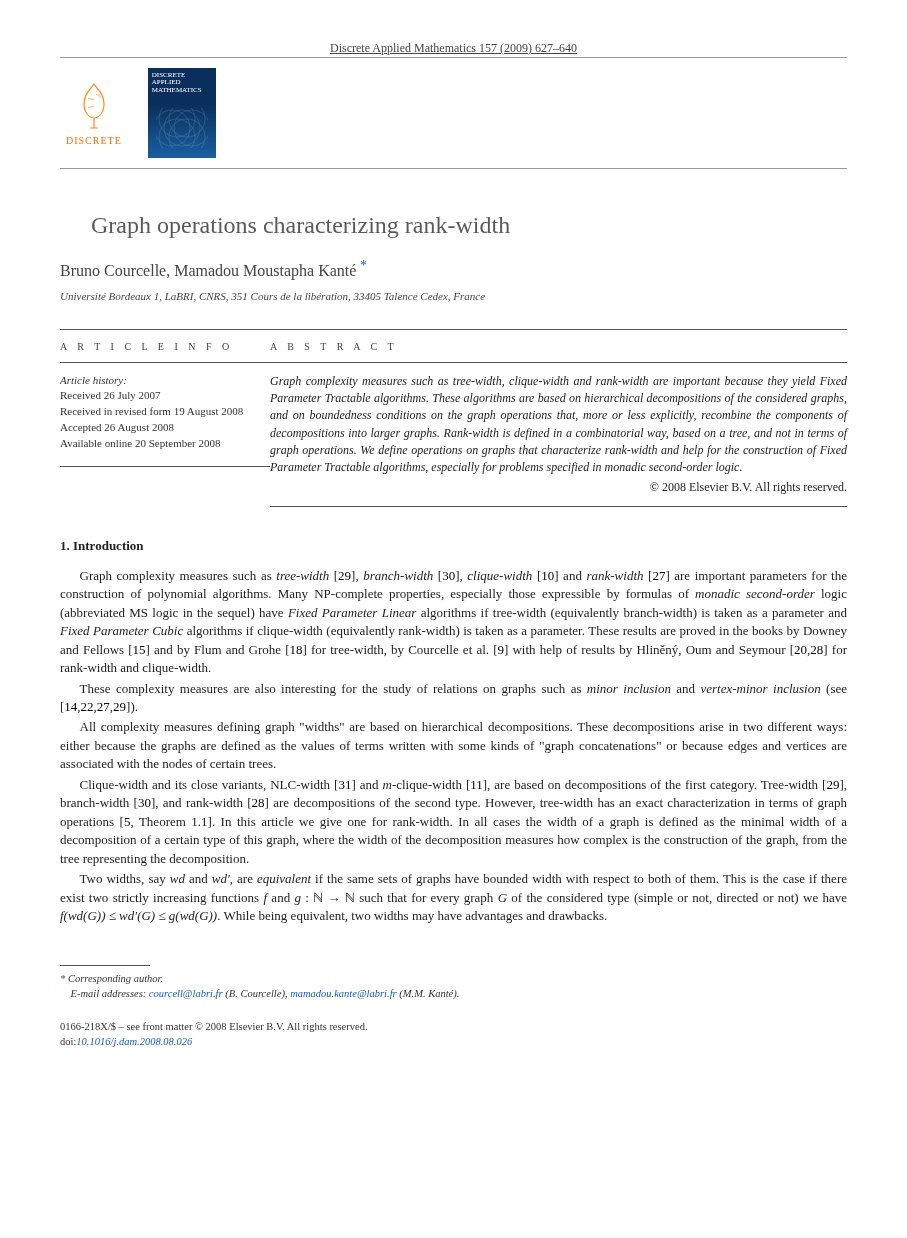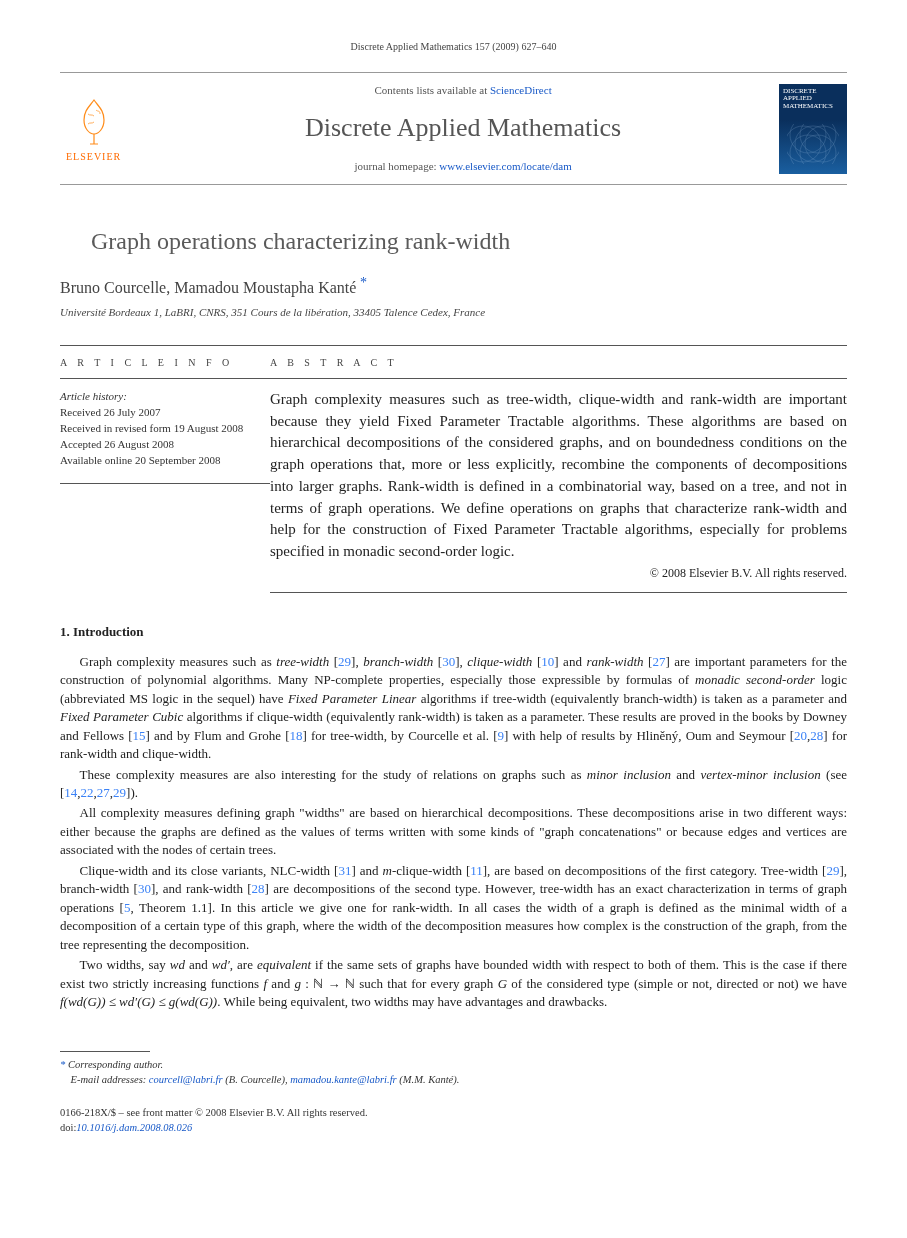--- a/index.html
+++ b/index.html
@@ -8,23 +8,23 @@
     background: #fff;
     color: #222;
     width: 907px;
     margin: 0 auto;
     padding: 40px 60px;
     font-size: 13px;
     line-height: 1.4;
   }
   .header-citation {
     text-align: center;
-    font-size: 10px;
-    color: #444;
-    margin-bottom: 18px;
+    font-size: 12px;
+    color: #444;
+    text-decoration: underline;
   }
   .journal-banner {
     border-top: 1px solid #999;
     border-bottom: 1px solid #999;
     display: flex;
     align-items: center;
     padding: 10px 0;
     margin-bottom: 40px;
     position: relative;
   }
@@ -123,24 +123,25 @@
     margin-bottom: 10px;
   }
   .info-block {
     font-size: 11px;
     color: #333;
     margin-bottom: 14px;
     line-height: 1.45;
   }
   .info-block .italic-head { font-style: italic; }
   .abstract-text {
-    font-size: 15px;
+    font-size: 12px;
     text-align: justify;
     color: #222;
     line-height: 1.45;
+    font-style: italic;
   }
   .copyright {
     text-align: right;
     font-size: 12px;
     margin-top: 2px;
     font-family: Liberation Serif, serif;
   }
   .abstract-bottom-rule {
     border-bottom: 1px solid #555;
     margin-top: 10px;
@@ -151,21 +152,21 @@
     margin: 26px 0 12px 0;
   }
   .body-para {
     text-align: justify;
     font-size: 13px;
     line-height: 1.42;
     text-indent: 1.5em;
     margin-bottom: 2px;
   }
   .body-para .it { font-style: italic; }
-  .body-para .ref { color: #3b82f6; }
+  .body-para .ref { color: #000000; }
   .footnote-sep {
     border: none;
     border-top: 1px solid #555;
     width: 90px;
     margin-top: 40px;
     margin-bottom: 6px;
   }
   .footnote {
     font-size: 10.5px;
     color: #333;
@@ -188,30 +189,21 @@
 <div class="header-citation">Discrete Applied Mathematics 157 (2009) 627–640</div>
 
 <div class="journal-banner">
   <div class="publisher-logo">
     <svg viewBox="0 0 48 54">
       <rect x="0" y="0" width="48" height="54" fill="none"></rect>
       <path d="M24 6 C20 12 14 16 14 26 C14 34 19 40 24 40 C29 40 34 34 34 26 C34 16 28 12 24 6 Z" fill="none" stroke="#ff8c1a" stroke-width="1.2"></path>
       <path d="M24 40 L24 50 M20 50 L28 50" stroke="#ff8c1a" stroke-width="1.2"></path>
       <path d="M18 20 C20 22 22 20 24 22 M26 16 C28 18 30 16 30 20 M18 30 C20 28 22 30 24 28" fill="none" stroke="#ff8c1a" stroke-width="0.7"></path>
     </svg>
-    <div class="publisher-name">ELSEVIER</div>
-  </div>
-  <div class="banner-center">
-    <div class="contents-line">
-      <span>Contents lists available at </span><a href="#">ScienceDirect</a>
-    </div>
-    <div class="journal-title">Discrete Applied Mathematics</div>
-    <div class="homepage-line">
-      <span>journal homepage: </span><a href="#">www.elsevier.com/locate/dam</a>
-    </div>
+    <div class="publisher-name">DISCRETE</div>
   </div>
   <div class="journal-cover">
     <div class="journal-cover-text">DISCRETE APPLIED MATHEMATICS</div>
     <svg class="journal-cover-pattern" viewBox="0 0 52 40">
       <g stroke="#a8c8e8" stroke-width="0.5" fill="none">
         <circle cx="26" cy="20" r="18"></circle>
           <circle cx="16" cy="20" r="18"></circle>
           <circle cx="36" cy="20" r="18"></circle>
         <circle cx="21" cy="11" r="18"></circle>
           <circle cx="31" cy="11" r="18"></circle>

